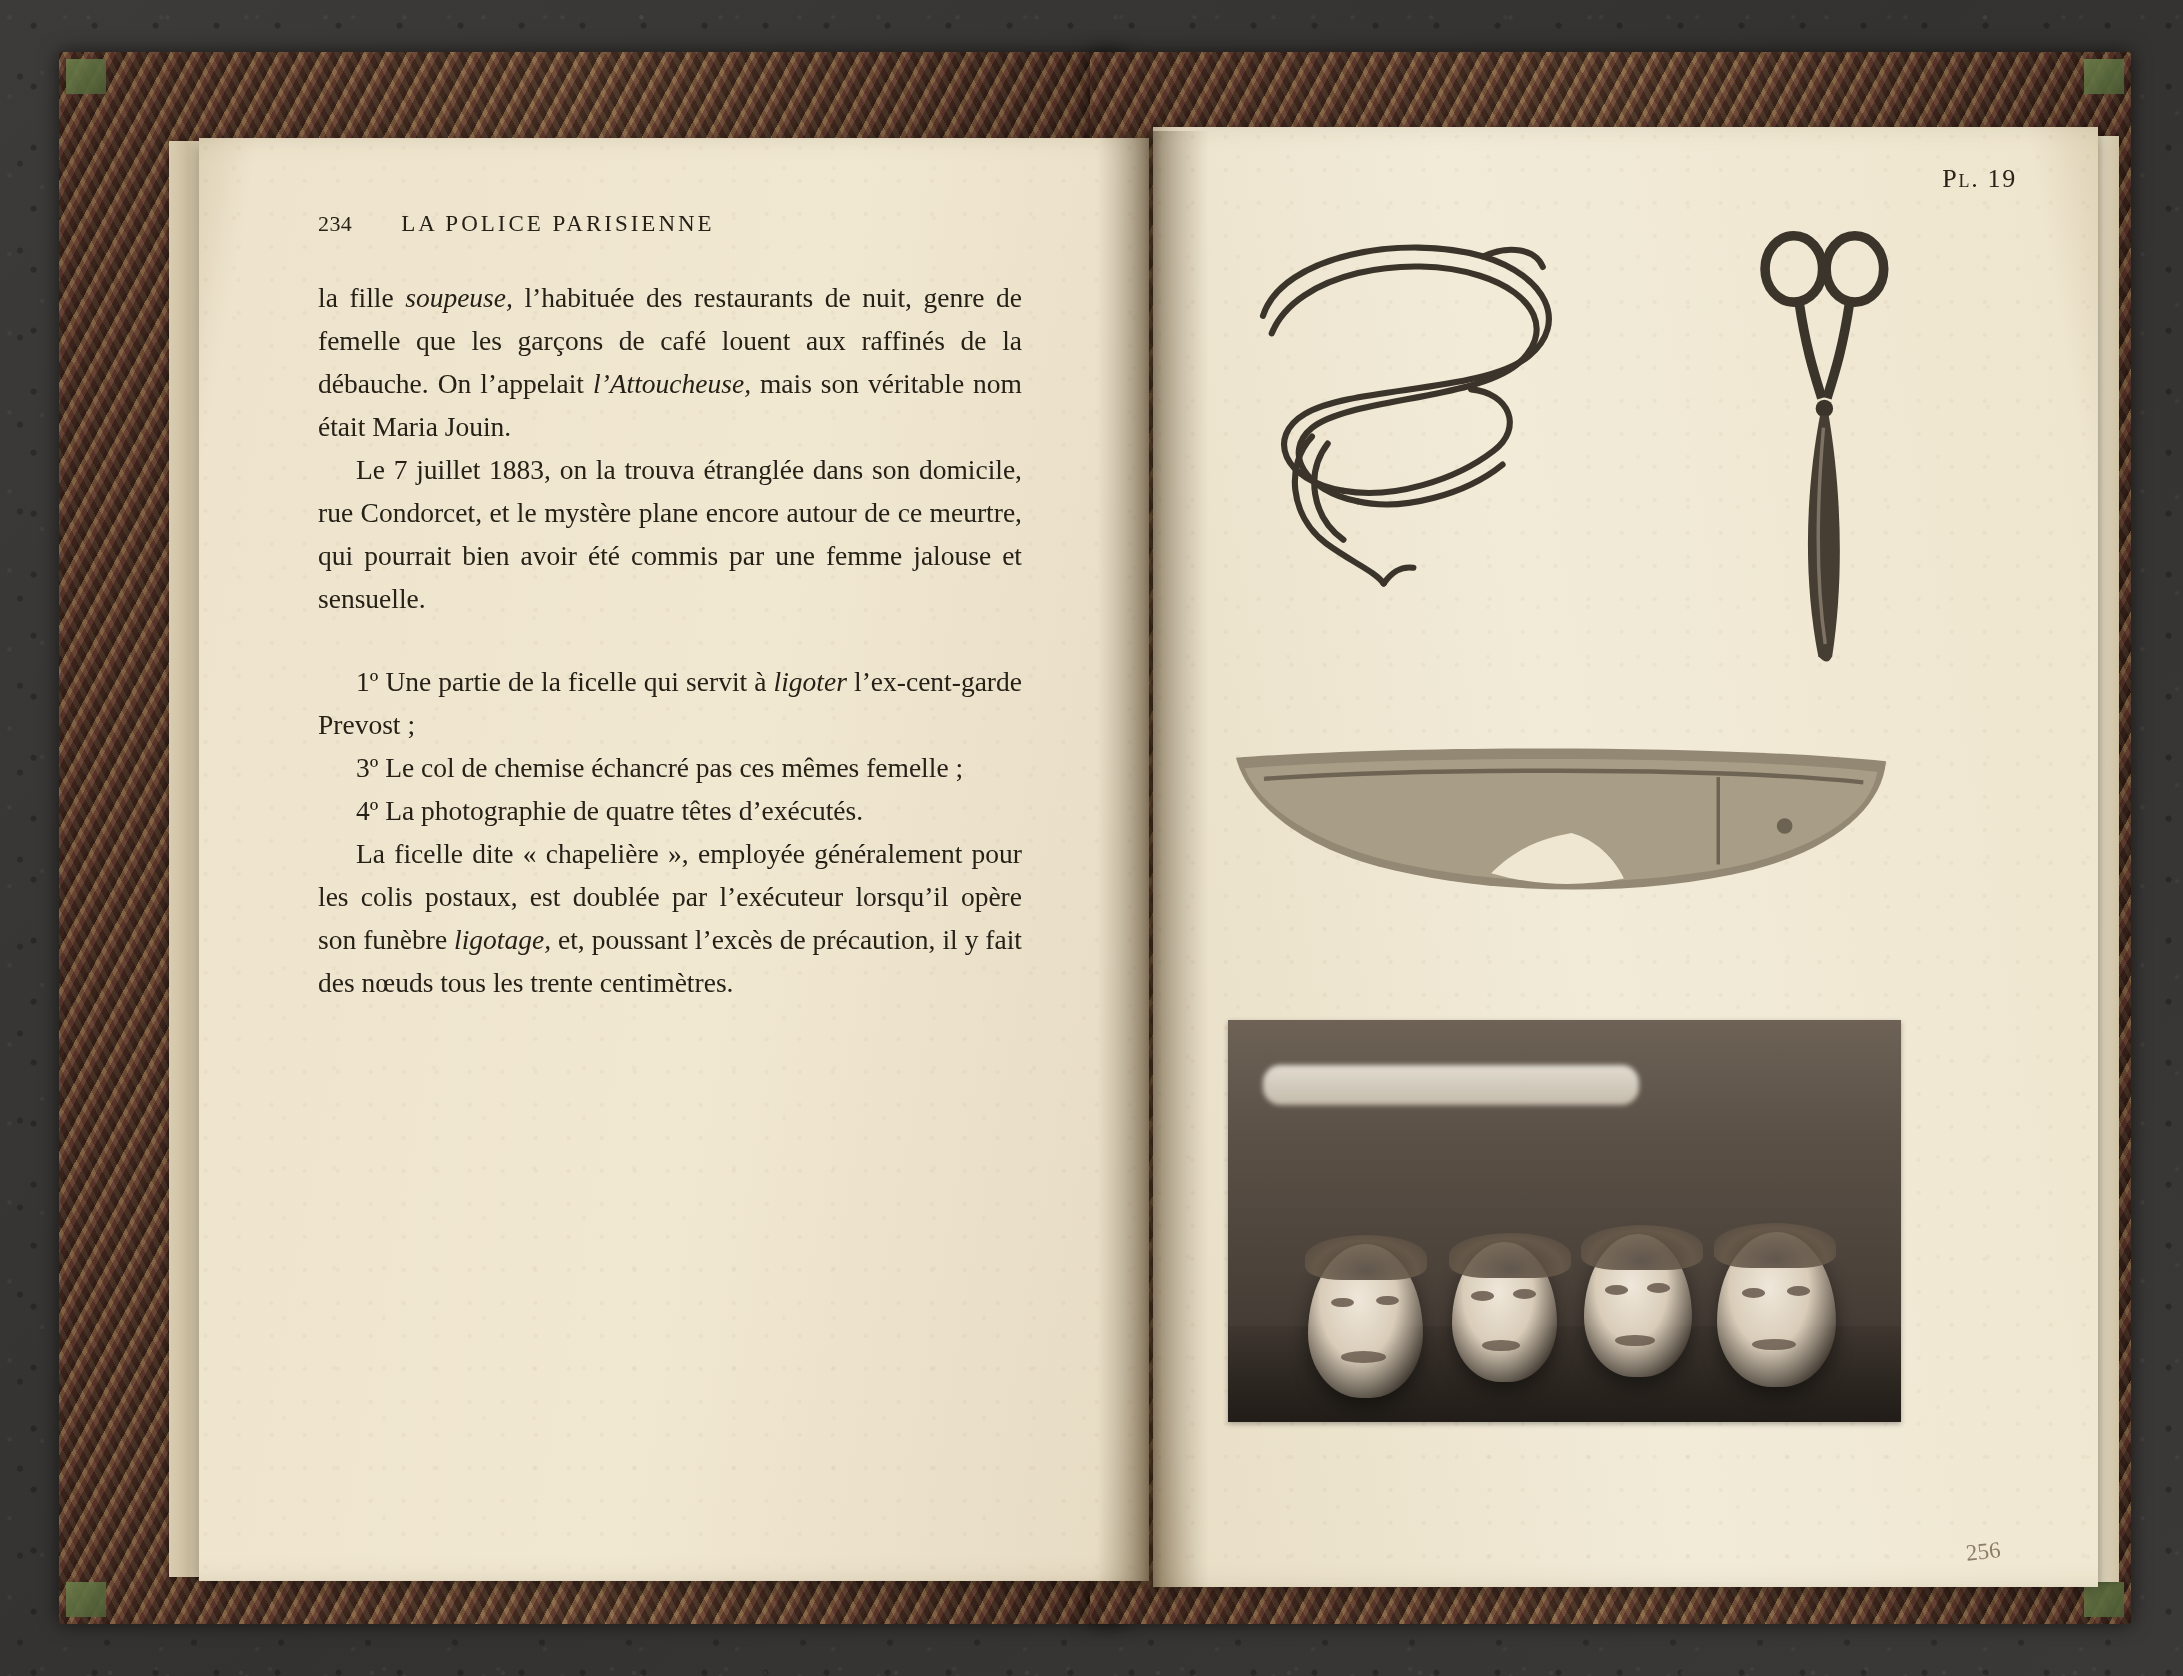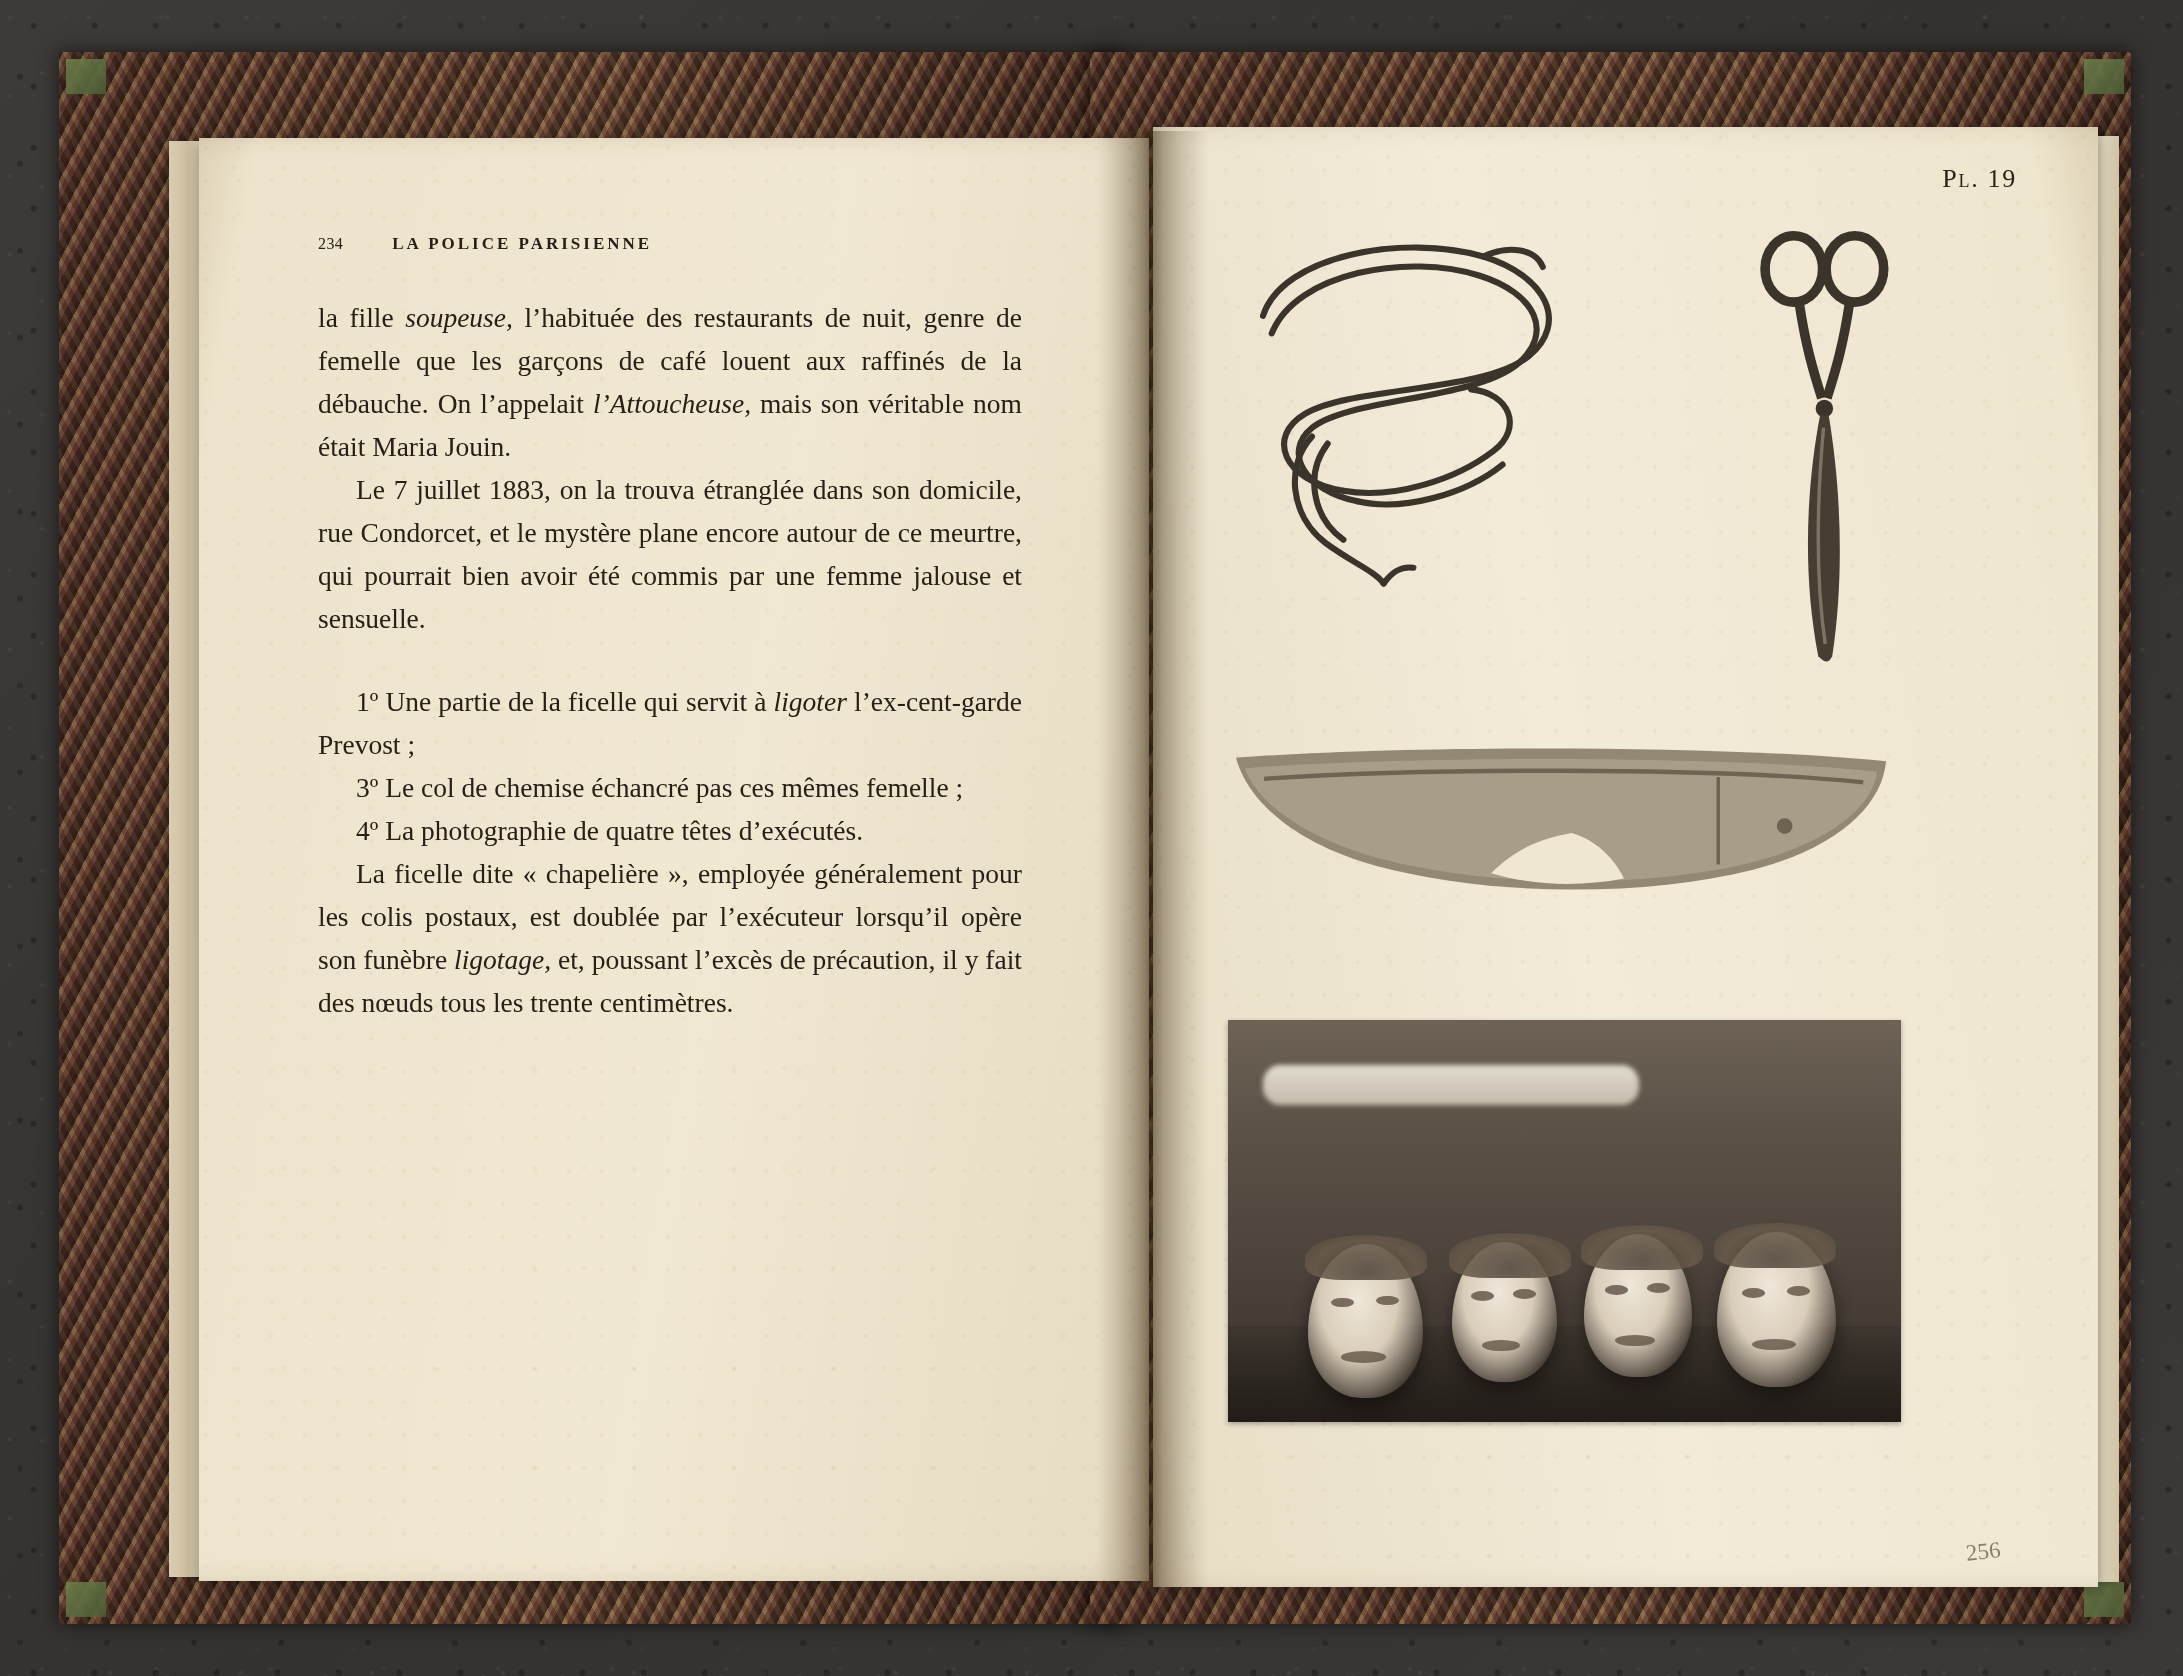--- a/index.html
+++ b/index.html
@@ -121,28 +121,27 @@
     line-height: 43px;
     text-align: justify;
   }
   #running-head {
     display: flex;
     align-items: baseline;
     gap: 49px;
     margin-bottom: 31px;
   }
   #folio {
-    font-size: 16px;
+    font-size: 22px;
     letter-spacing: 0.4px;
-    margin-top: 20px;
   }
   #head-title {
-    font-size: 17px;
+    font-size: 23px;
     letter-spacing: 3px;
-    font-weight: 700;
+    font-weight: 400;
   }
   .para {
     margin: 0;
     text-indent: 38px;
     text-align: justify;
   }
   .para.noindent { text-indent: 0; }
   .para em { font-style: italic; }
   .spacer { height: 40px; }
 

